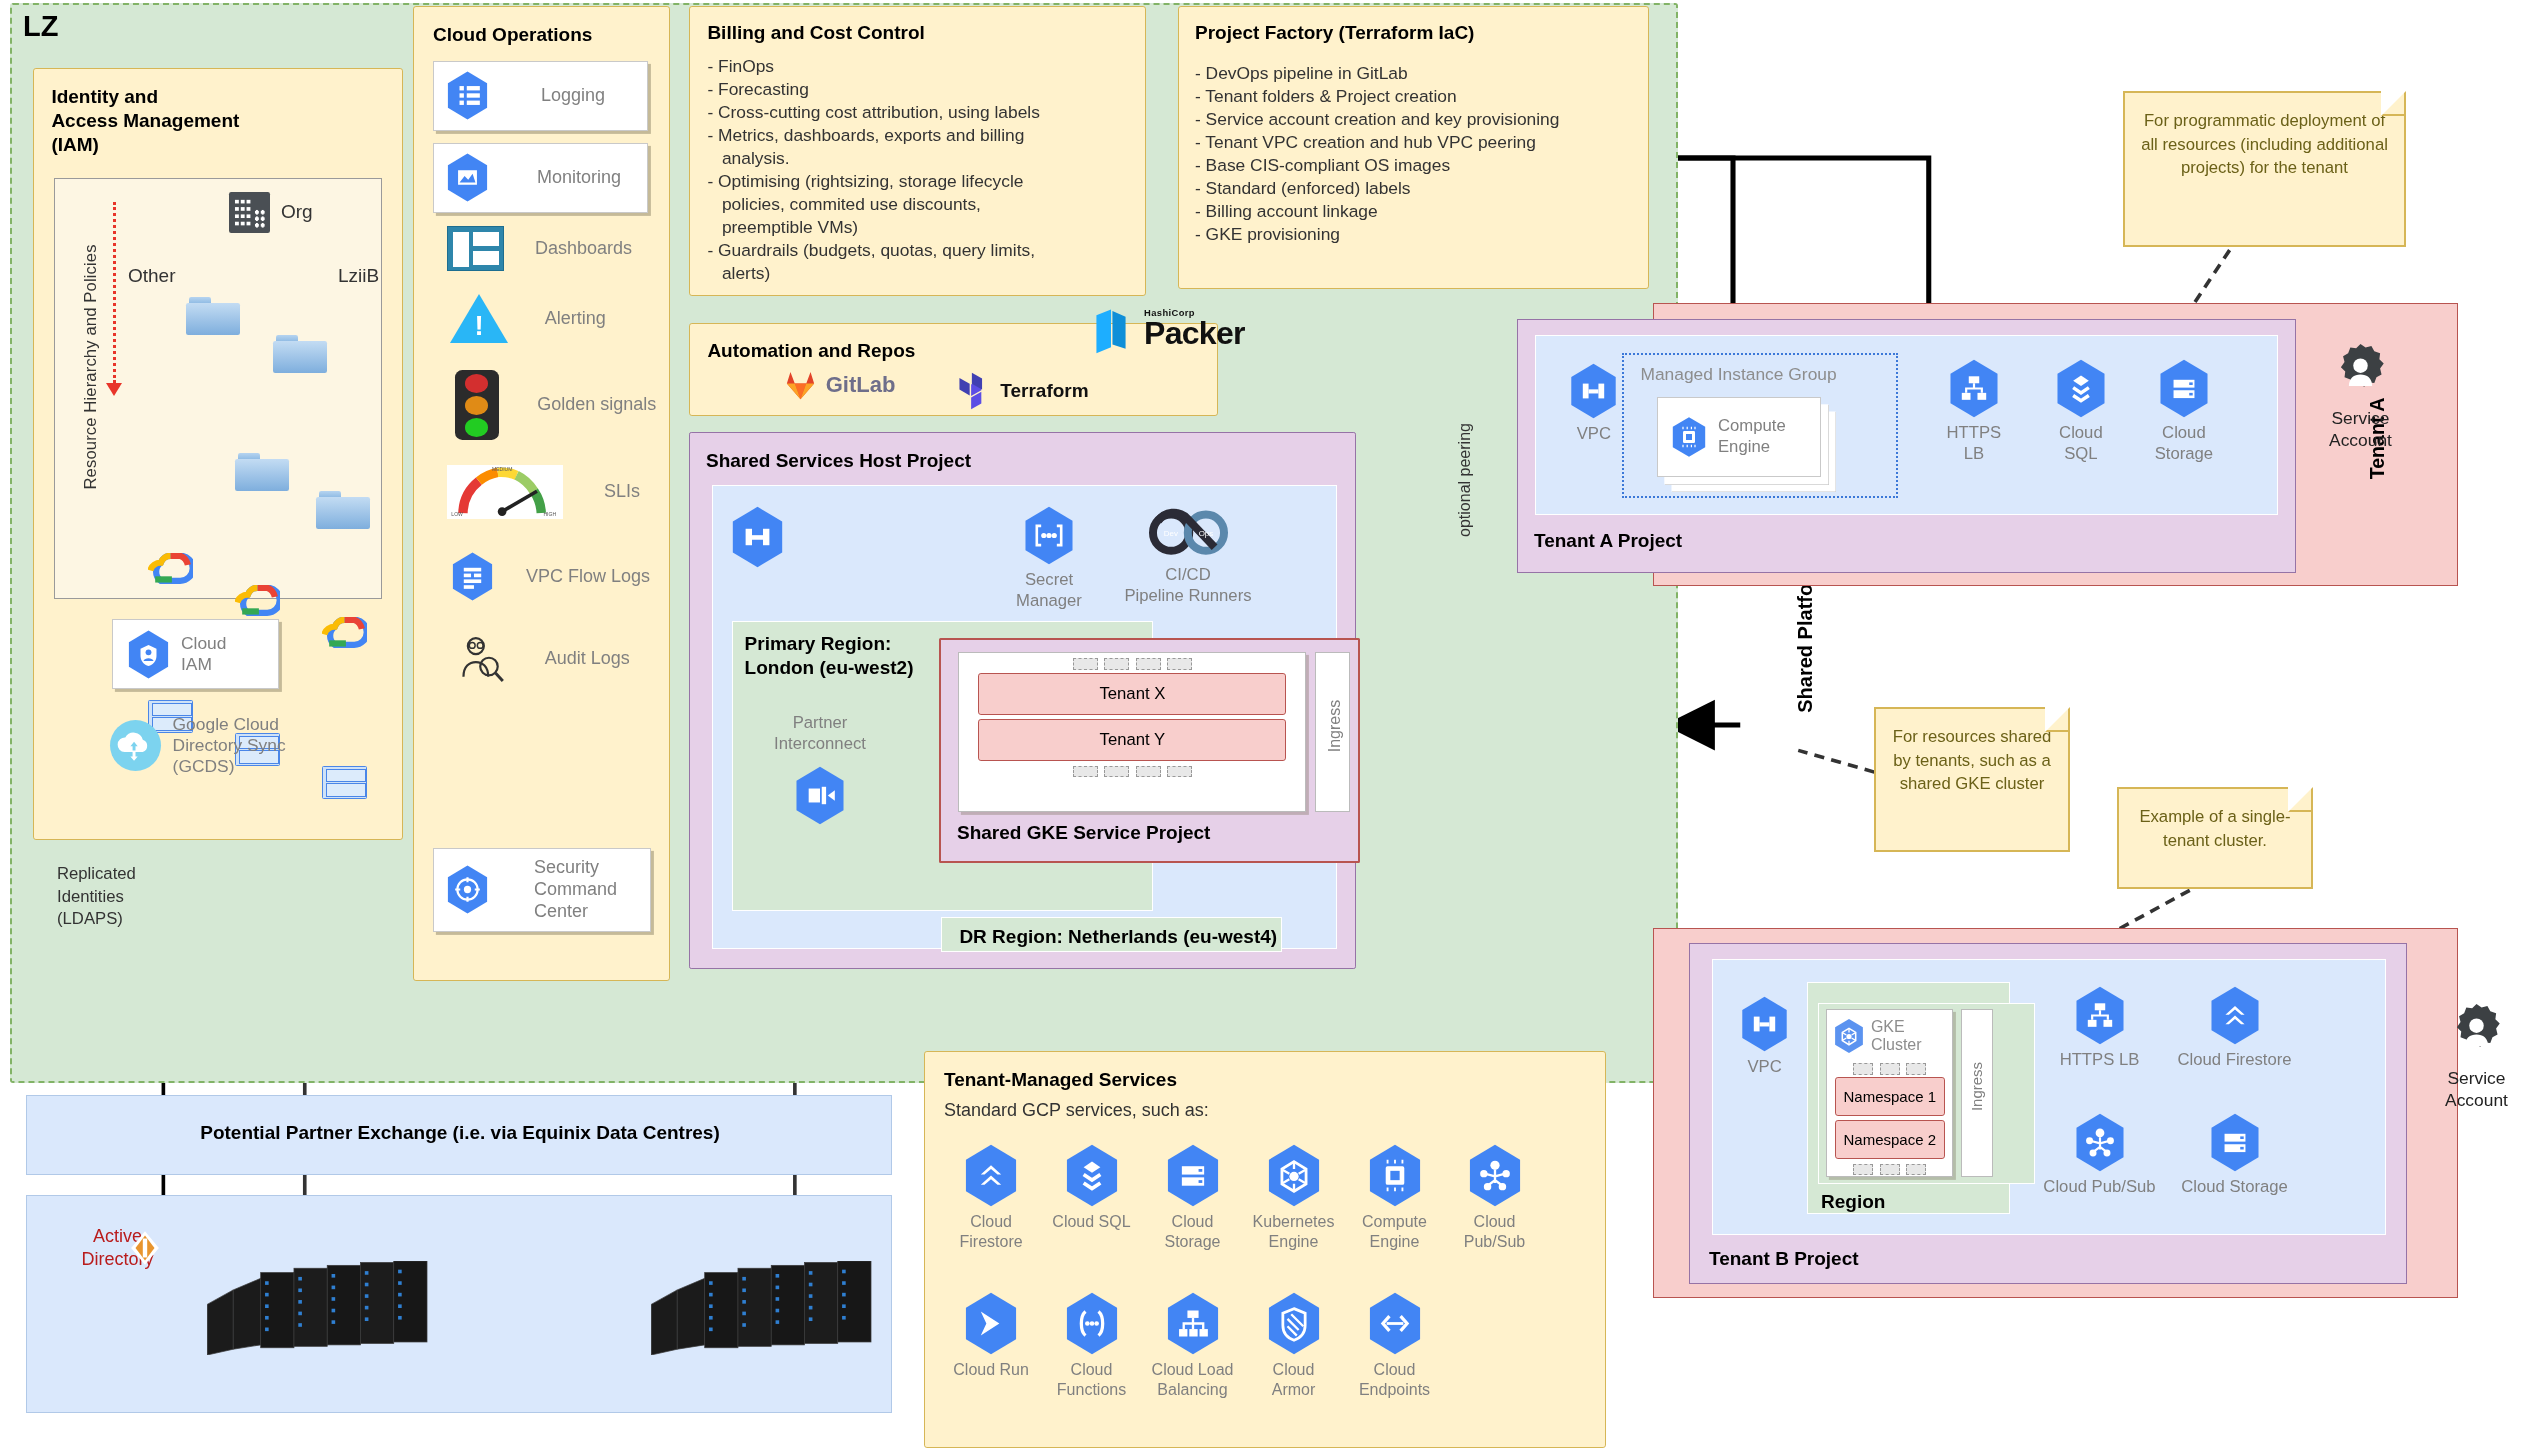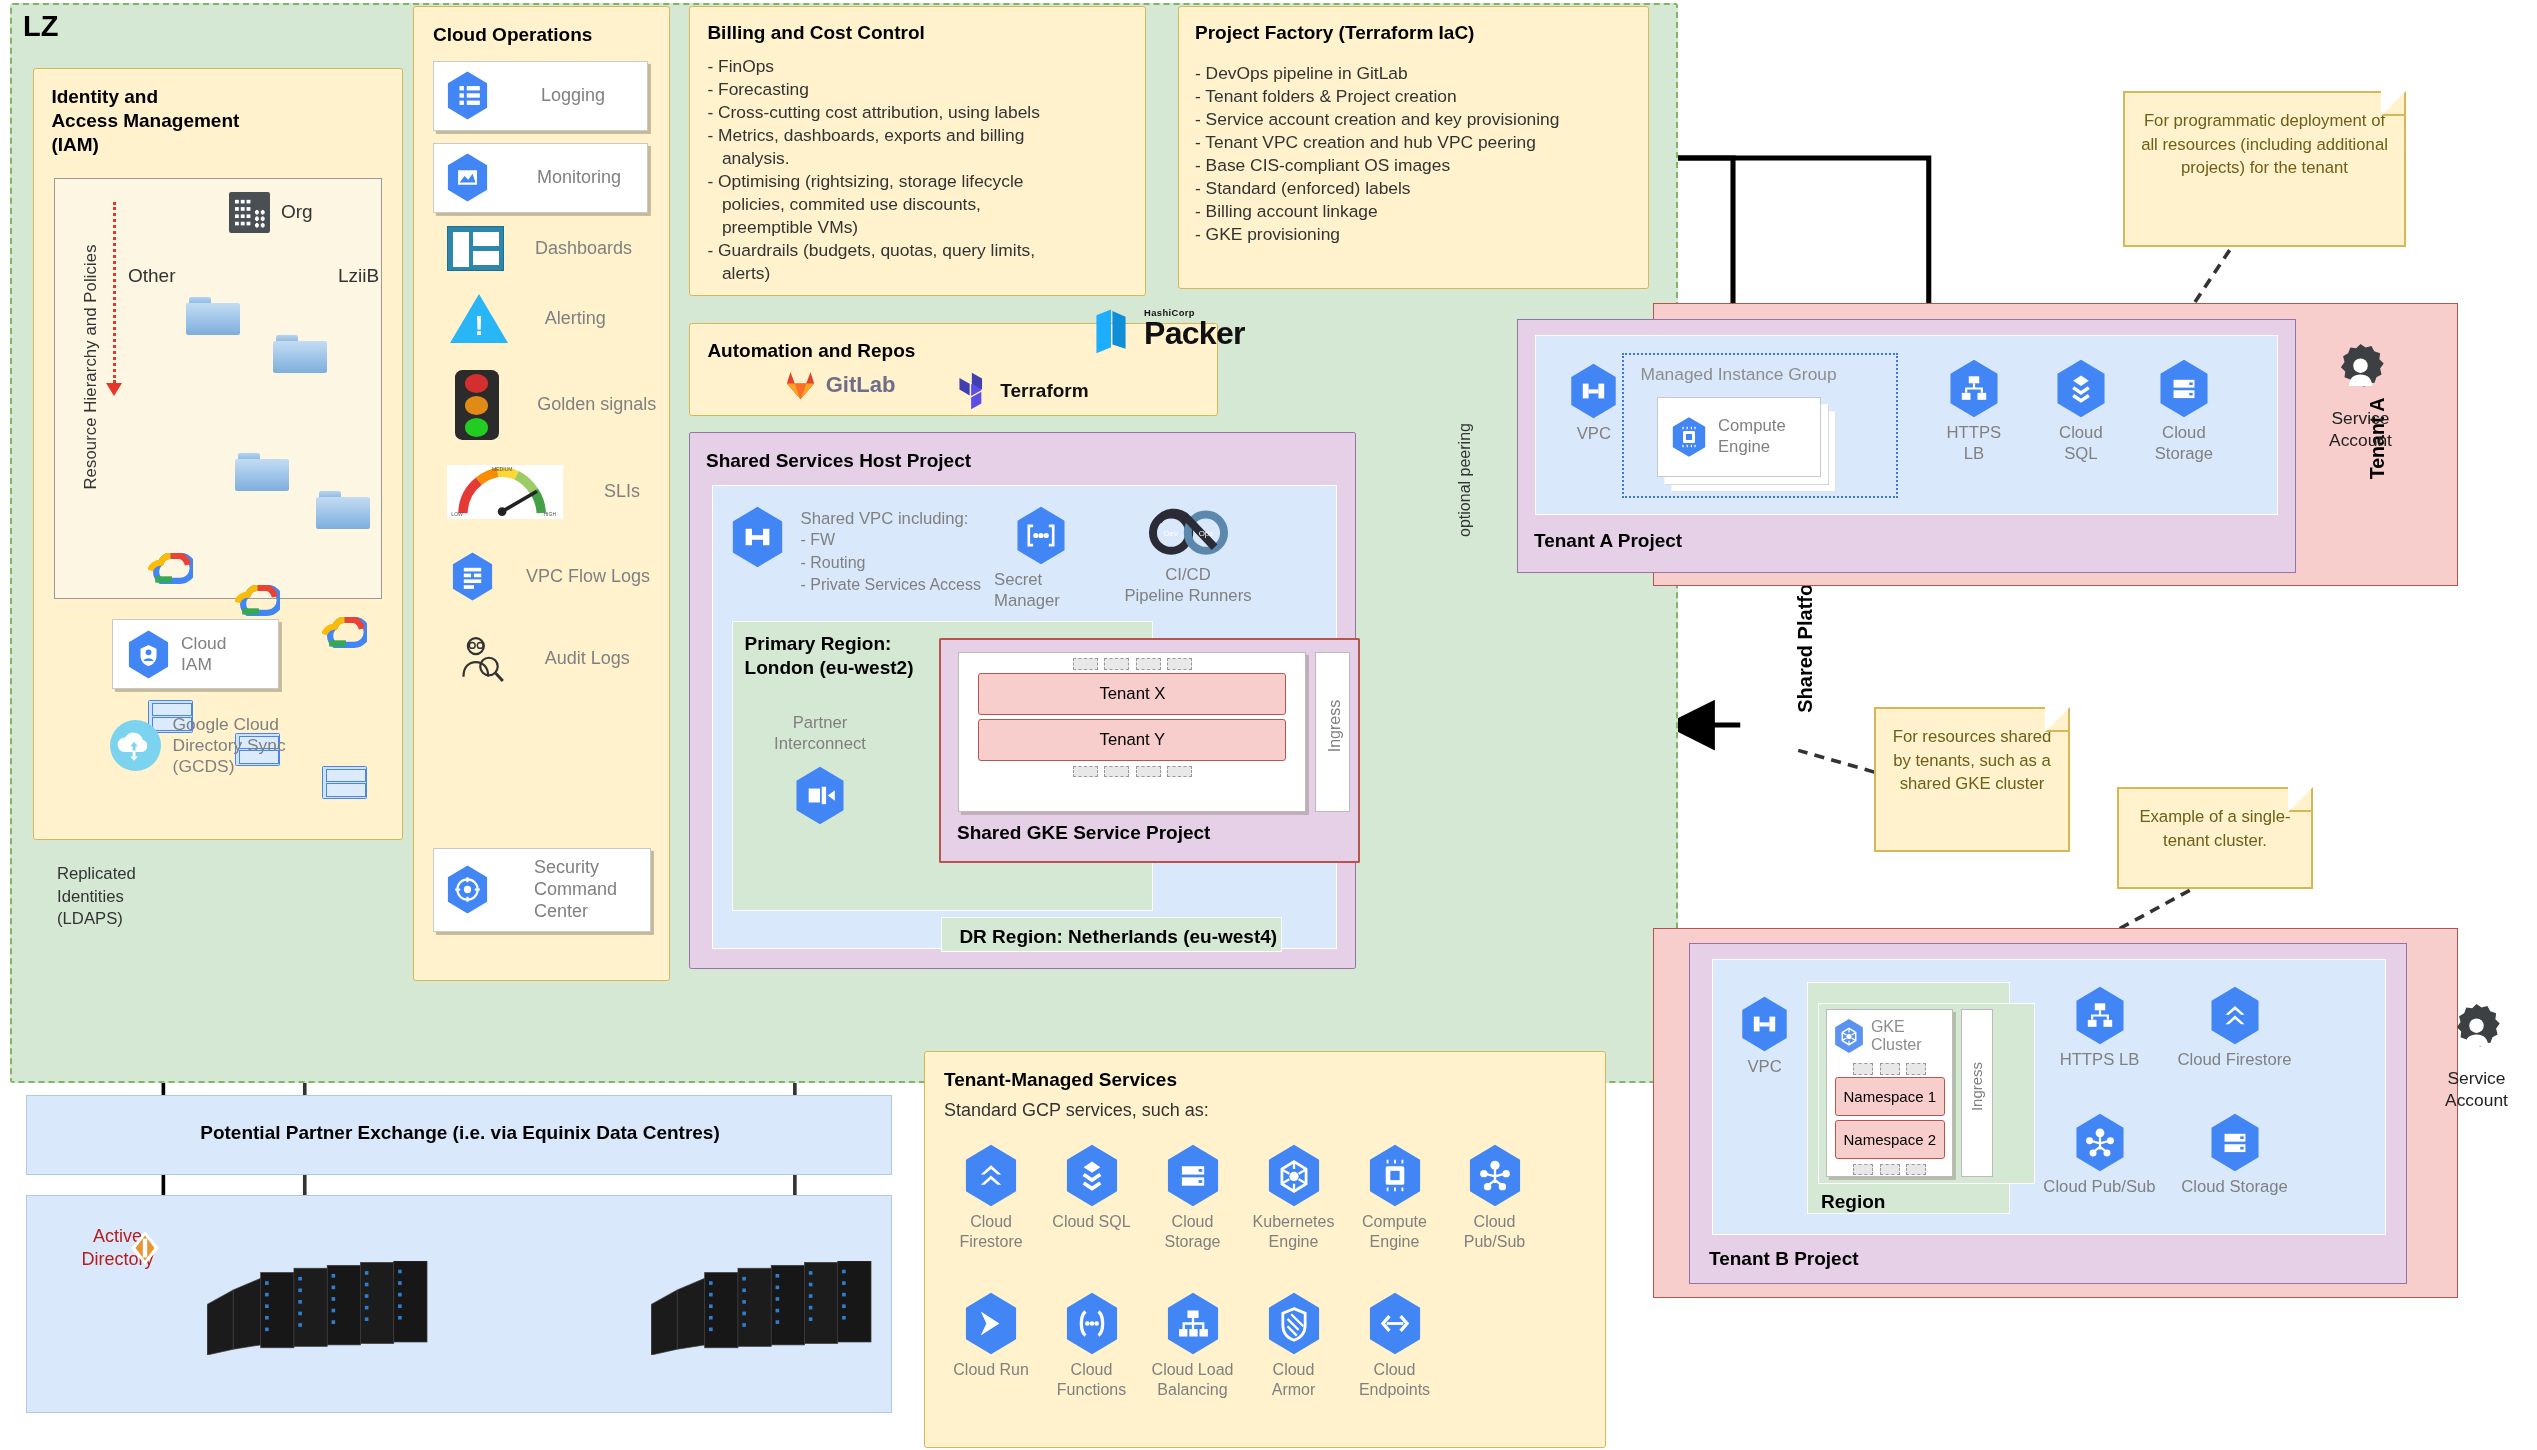--- a/index.html
+++ b/index.html
@@ -180,21 +180,21 @@
     left: 689px; top: 432px; width: 667px; height: 537px;
     background: #e6d0e8; border: 1.5px solid #9673a6; border-radius: 2.2px;
   }
   #ssh-title { left: 16px; top: 16px; }
   #ssh-inner {
     left: 22px; top: 52px; width: 625px; height: 464px;
     background: #dae8fc; border: 1.5px solid #fff;
   }
   #svpc-row { left: 16px; top: 19px; display:flex; align-items:flex-start; gap:14.5px; }
   #svpc-list { font-size:16px; color:#808080; line-height:1.4; white-space:pre-line; }
-  #secret-mgr { left: 281px; top: 19px; text-align:left; width:94px; }
+  #secret-mgr { left: 289px; top: 19px; text-align:center; width:94px; }
   #cicd { left: 399px; top: 19px; text-align:center; width:152px; }
   .ico-cap { font-size:16.7px; color:#808080; line-height:1.25; margin-top:4.4px; }
   .devops-inf { width:87px; height:54px; position:relative; margin:0 auto; }
 
   #primary-region {
     left: 19px; top: 135px; width: 421px; height: 290px;
     background: #d5e8d4; border: 1.5px solid #fff;
   }
   #pr-title { left: 11.6px; top: 10px; }
   #partner-ic { left: 29px; top: 87px; width: 116px; text-align:center; }
@@ -706,26 +706,20 @@
 
   <div class="abs" id="ssh-inner">
     <div class="abs" id="svpc-row">
       <span class="hex" style="width:57px;height:64px">
         <svg viewBox="0 0 62 70" style="width:57px;height:64px">
             <polygon points="31,2 58,18 58,52 31,68 4,52 4,18" fill="#4285f4"></polygon>
             <rect x="18" y="26" width="7" height="18" fill="#fff"></rect>
             <rect x="37" y="26" width="7" height="18" fill="#fff"></rect>
             <rect x="25" y="33" width="12" height="5" fill="#fff"></rect>
           </svg>
-      </span>
-      <span style="padding-top:4.4px">
-        <div style="font-size:16.7px;color:#808080">Shared VPC including:</div>
-        <div id="svpc-list">- FW
-- Routing
-- Private Services Access</div>
       </span>
     </div>
 
     <div class="abs" id="secret-mgr">
       <span class="hex" style="display:block;margin:0 auto;width:54px;height:61px">
         <svg viewBox="0 0 62 70" style="width:54px;height:61px">
             <polygon points="31,2 58,18 58,52 31,68 4,52 4,18" fill="#4285f4"></polygon>
             <path d="M22 24 h-5 v22 h5" fill="none" stroke="#fff" stroke-width="3"></path>
             <path d="M40 24 h5 v22 h-5" fill="none" stroke="#fff" stroke-width="3"></path>
             <circle cx="25" cy="35" r="3" fill="#fff"></circle>

